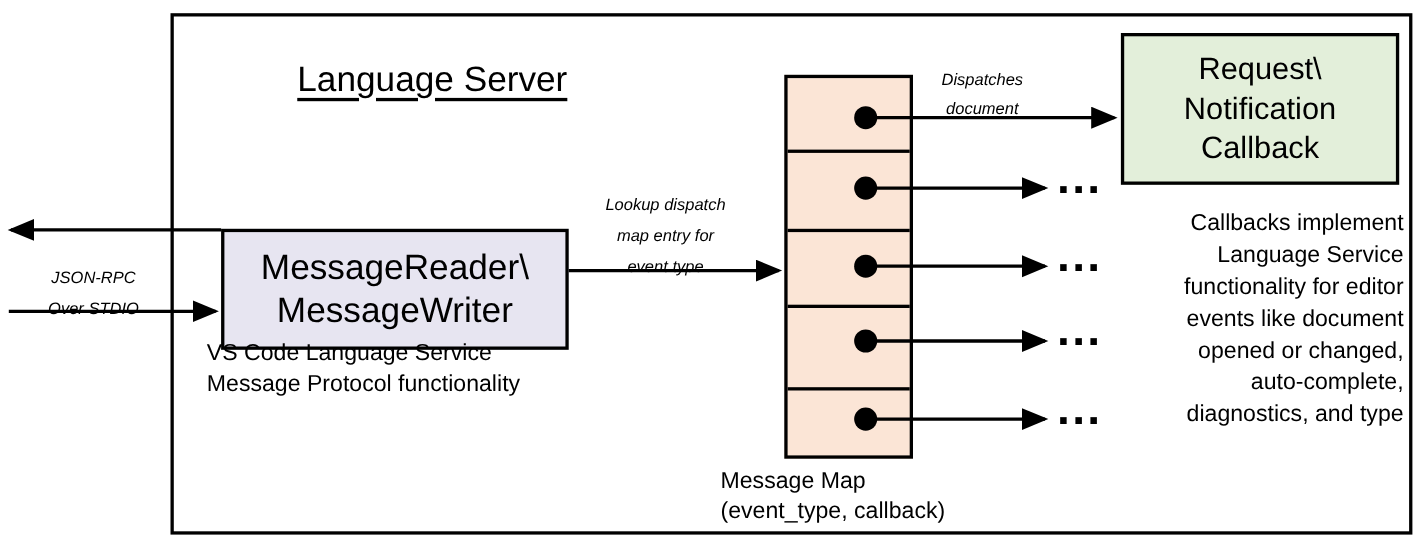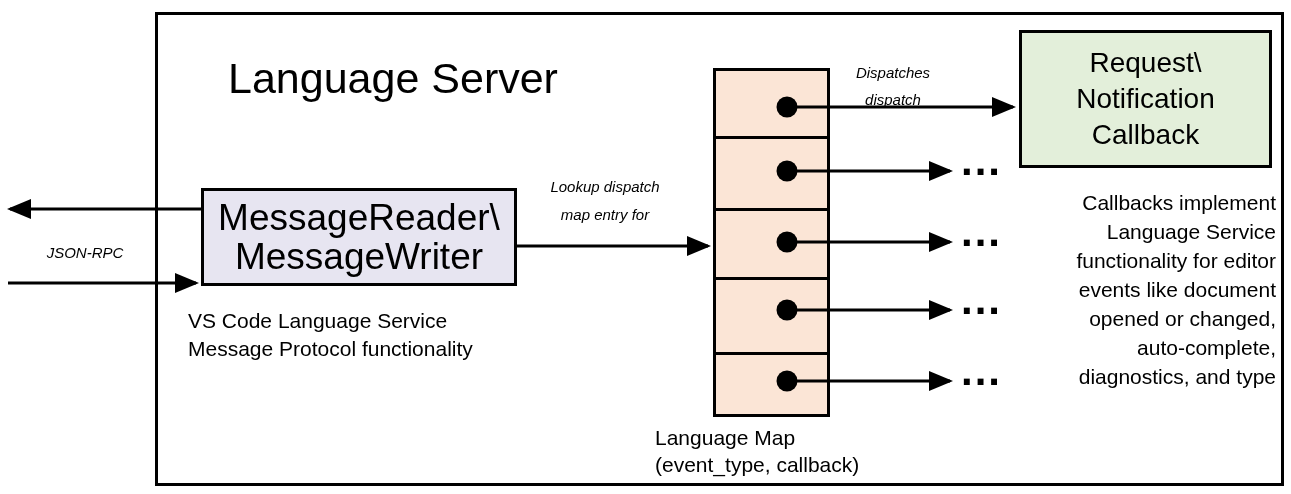--- a/index.html
+++ b/index.html
@@ -22,38 +22,39 @@
     color: #000;
   }
   .abs { position: absolute; }
   .outer-box {
     left: 155px; top: 12px; width: 1129px; height: 474px;
     border: 3px solid var(--line);
     background: transparent;
   }
   .title {
     left: 218px; top: 54px; width: 350px;
-    font-size: 43px;
+    font-size: 32px;
     text-align: center;
+    text-decoration: underline;
     text-decoration-thickness: 3px;
     text-underline-offset: 6px;
     white-space: nowrap;
   }
   .node-box {
     border: 3px solid var(--line);
     display: flex;
     flex-direction: column;
     align-items: center;
     justify-content: center;
     text-align: center;
   }
   .reader-box {
-    left: 201px; top: 188px; width: 316px; height: 98px;
+    left: 201px; top: 208px; width: 316px; height: 110px;
     background: var(--fill-reader);
-    font-size: 37px; line-height: 39px;
+    font-size: 32px; line-height: 39px;
   }
   .callback-box {
     left: 1019px; top: 30px; width: 253px; height: 138px;
     background: var(--fill-callback);
     font-size: 28px; line-height: 36px;
   }
   .caption {
     font-size: 21px; line-height: 28px;
   }
   .reader-caption { left: 188px; top: 307px; width: 380px; }
@@ -109,41 +110,43 @@
     <div>MessageWriter</div>
   </div>
 
   <div class="abs caption reader-caption">
     <div>VS Code Language Service</div>
     <div>Message Protocol functionality</div>
   </div>
 
   <div class="abs lbl stdio-label">
     <div>JSON-RPC</div>
+    <div>Over STDIO</div>
   </div>
 
   <div class="abs lbl lookup-label">
     <div>Lookup dispatch</div>
     <div>map entry for</div>
+    <div>event type</div>
   </div>
 
   <div class="abs lbl dispatches-label">
     <div>Dispatches</div>
-    <div>dispatch</div>
+    <div>document</div>
   </div>
 
   <div class="abs dispatch-map">
     <div class="map-divider" style="top:65px"></div>
     <div class="map-divider" style="top:137px"></div>
     <div class="map-divider" style="top:206px"></div>
     <div class="map-divider" style="top:281px"></div>
   </div>
 
   <div class="abs caption map-caption">
-    <div>Language Map</div>
+    <div>Message Map</div>
     <div>(event_type, callback)</div>
   </div>
 
   <div class="abs node-box callback-box">
     <div>Request\</div>
     <div>Notification</div>
     <div>Callback</div>
   </div>
 
   <div class="abs note">

